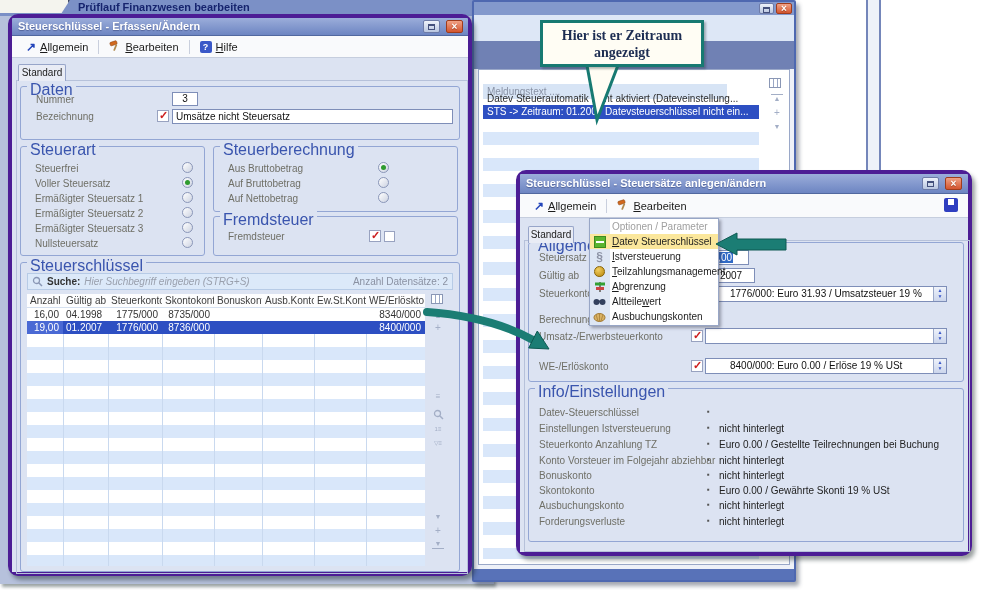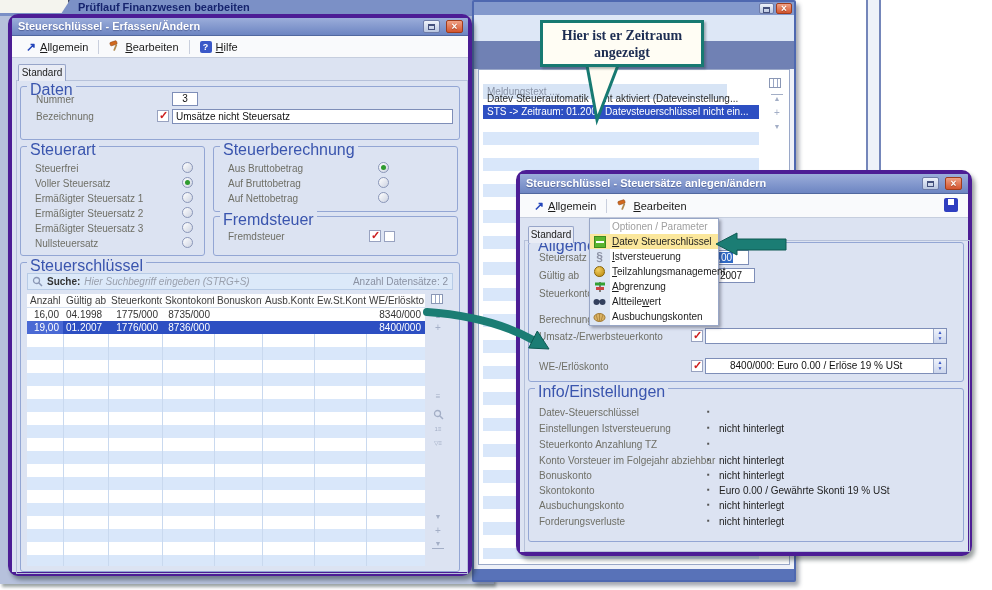--- a/index.html
+++ b/index.html
@@ -296,20 +296,24 @@
       <div class="abs panel" style="left:4px;top:22px;width:446px;height:312px"></div>
       <div class="abs tab" style="left:8px;top:8px;width:46px">Standard</div>
 
       <div class="grp" style="left:8px;top:24px;width:436px;height:140px">
         <span class="grp-legend">Allgemeine Informationen</span>
         <span class="lbl" style="left:10px;top:9px">Steuersatz</span>
         <span class="input" style="left:173px;top:7px;width:47px;height:15px"><span class="sel-text">19,00</span></span>
         <span class="lbl" style="left:10px;top:27px">Gültig ab</span>
         <span class="input" style="left:173px;top:25px;width:53px;height:15px">01.2007</span>
         <span class="lbl" style="left:10px;top:45px">Steuerkonto</span>
+        <span class="combo" style="left:176px;top:43px;width:242px;height:16px;padding-left:24px"><span>1776/000: Euro 31.93 / Umsatzsteuer 19 %</span><span class="spin">
+              <b>▲</b>
+              <b>▼</b>
+            </span></span>
         <span class="lbl" style="left:10px;top:71px">Berechnung</span>
         <span class="lbl" style="left:10px;top:88px">Umsatz-/Erwerbsteuerkonto</span>
         <span class="chkr" style="left:162px;top:87px"></span>
         <span class="combo" style="left:176px;top:85px;width:242px;height:16px">
             <span class="spin">
               <b>▲</b>
               <b>▼</b>
             </span>
           </span>
         <span class="lbl" style="left:10px;top:118px">WE-/Erlöskonto</span>
@@ -323,20 +327,21 @@
       <div class="grp" style="left:8px;top:170px;width:436px;height:154px">
         <span class="grp-legend">Info/Einstellungen</span>
         <span class="inf-lbl" style="left:10px;top:18px">Datev-Steuerschlüssel</span>
           <span class="inf-dot" style="left:178px;top:18px">▪</span>
           <span class="inf-val" style="left:190px;top:18px"></span>
         <span class="inf-lbl" style="left:10px;top:34px">Einstellungen Istversteuerung</span>
           <span class="inf-dot" style="left:178px;top:34px">▪</span>
           <span class="inf-val" style="left:190px;top:34px">nicht hinterlegt</span>
         <span class="inf-lbl" style="left:10px;top:50px">Steuerkonto Anzahlung TZ</span>
           <span class="inf-dot" style="left:178px;top:50px">▪</span>
+          <span class="inf-val" style="left:190px;top:50px">Euro 0.00 / Gestellte Teilrechnungen bei Buchung</span>
         <span class="inf-lbl" style="left:10px;top:66px">Konto Vorsteuer im Folgejahr abziehbar</span>
           <span class="inf-dot" style="left:178px;top:66px">▪</span>
           <span class="inf-val" style="left:190px;top:66px">nicht hinterlegt</span>
         <span class="inf-lbl" style="left:10px;top:81px">Bonuskonto</span>
           <span class="inf-dot" style="left:178px;top:81px">▪</span>
           <span class="inf-val" style="left:190px;top:81px">nicht hinterlegt</span>
         <span class="inf-lbl" style="left:10px;top:96px">Skontokonto</span>
           <span class="inf-dot" style="left:178px;top:96px">▪</span>
           <span class="inf-val" style="left:190px;top:96px">Euro 0.00 / Gewährte Skonti 19 % USt</span>
         <span class="inf-lbl" style="left:10px;top:111px">Ausbuchungskonto</span>

